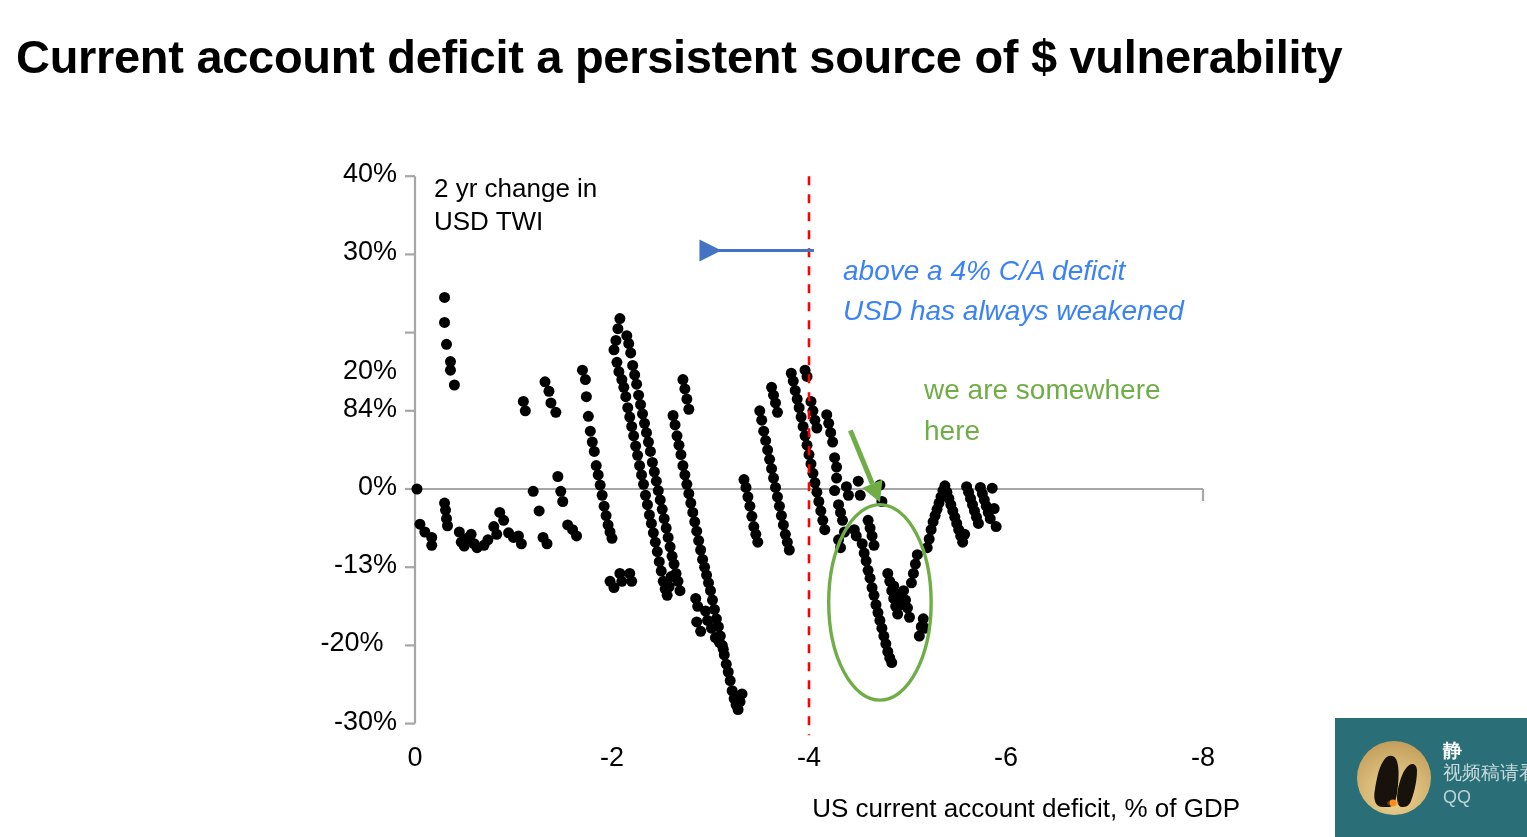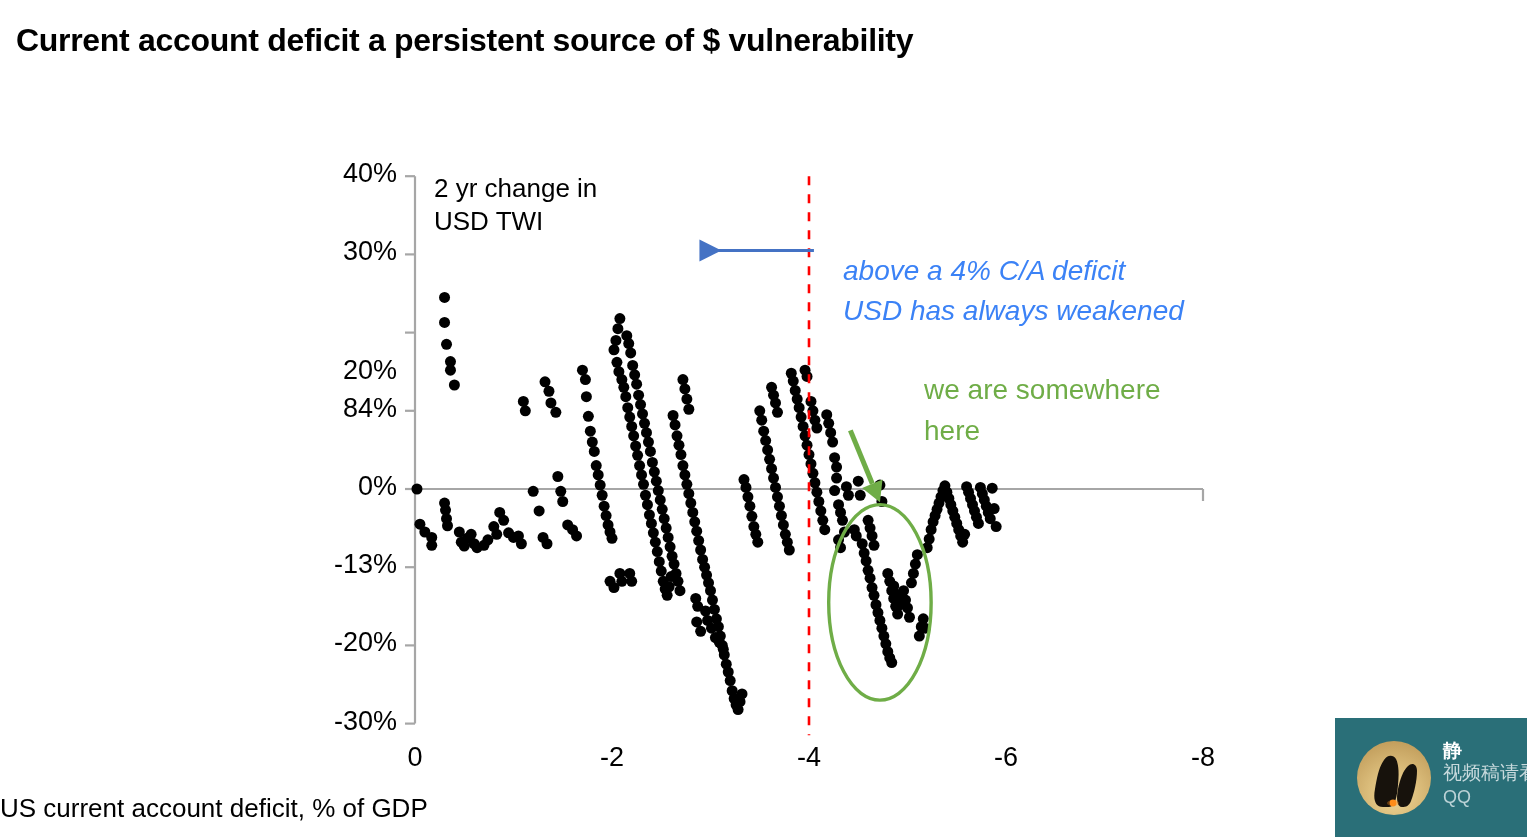--- a/index.html
+++ b/index.html
@@ -7,23 +7,23 @@
     width:1527px;height:837px;
     background:#ffffff;
     font-family:"Liberation Sans", sans-serif;
     overflow:hidden;
     position:relative;
   }
   #slide{position:absolute;inset:0;}
 
   .title{
     position:absolute;
-    left:16px; top:22px;
+    left:16px; top:29px;
     width:1480px;
-    font-size:32px;
+    font-size:47px;
     font-weight:700;
     color:#000000;
     letter-spacing:-0.3px;
     white-space:nowrap;
   }
 
   
   #chart{
     position:absolute;
     left:0; top:0; width:1527px; height:837px;
@@ -52,21 +52,21 @@
     font-size:26px;
     line-height:1.28;
     color:#000;
     white-space:pre-line;
     margin-top:16px;
   }
   .xaxis-title{
     position:absolute;
     left:0; top:793px;
     width:1240px;
-    text-align:left;
+    text-align:right;
     font-size:26px;
     color:#000;
   }
 
   .anno-blue{
     position:absolute;
     left:843px; top:251px;
     font-size:28px;
     line-height:1.42;
     font-style:italic;
@@ -484,21 +484,21 @@
         </g>
     </svg>
 
     <div id="ytick-labels">
         <div class="ytick-label" style="left: 307px; top: 158.2px;">40%</div>
         <div class="ytick-label" style="left: 307px; top: 236.4px;">30%</div>
         <div class="ytick-label" style="left: 307px; top: 320px; margin-top: 35px;">20%</div>
         <div class="ytick-label" style="left: 307px; top: 392.8px;">84%</div>
         <div class="ytick-label" style="left: 307px; top: 471px;">0%</div>
         <div class="ytick-label" style="left: 307px; top: 549.2px;">-13%</div>
-        <div class="ytick-label" style="left: 307px; top: 627.4px;">-20%</div>
+        <div class="ytick-label" style="left: 307px; top: 627.4px; text-align: center;">-20%</div>
         <div class="ytick-label" style="left: 307px; top: 705.6px;">-30%</div>
       </div>
     <div id="xtick-labels">
         <div class="xtick-label" style="left: 385px; top: 742px;">0</div>
         <div class="xtick-label" style="left: 582px; top: 742px;">-2</div>
         <div class="xtick-label" style="left: 779px; top: 742px;">-4</div>
         <div class="xtick-label" style="left: 976px; top: 742px;">-6</div>
         <div class="xtick-label" style="left: 1173px; top: 742px;">-8</div>
       </div>
 

